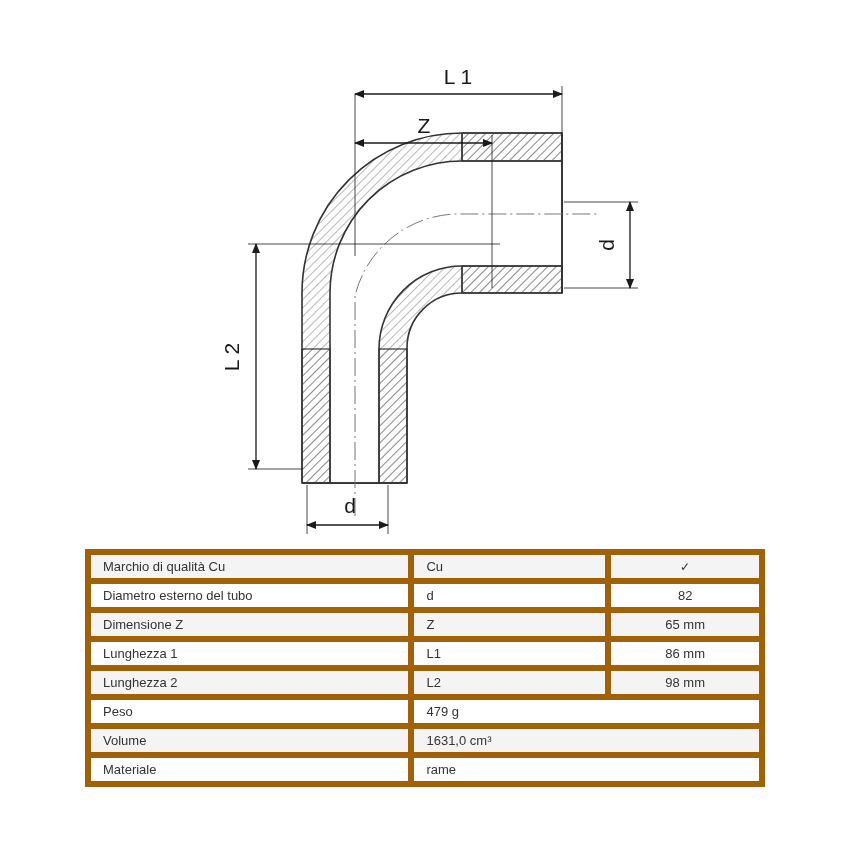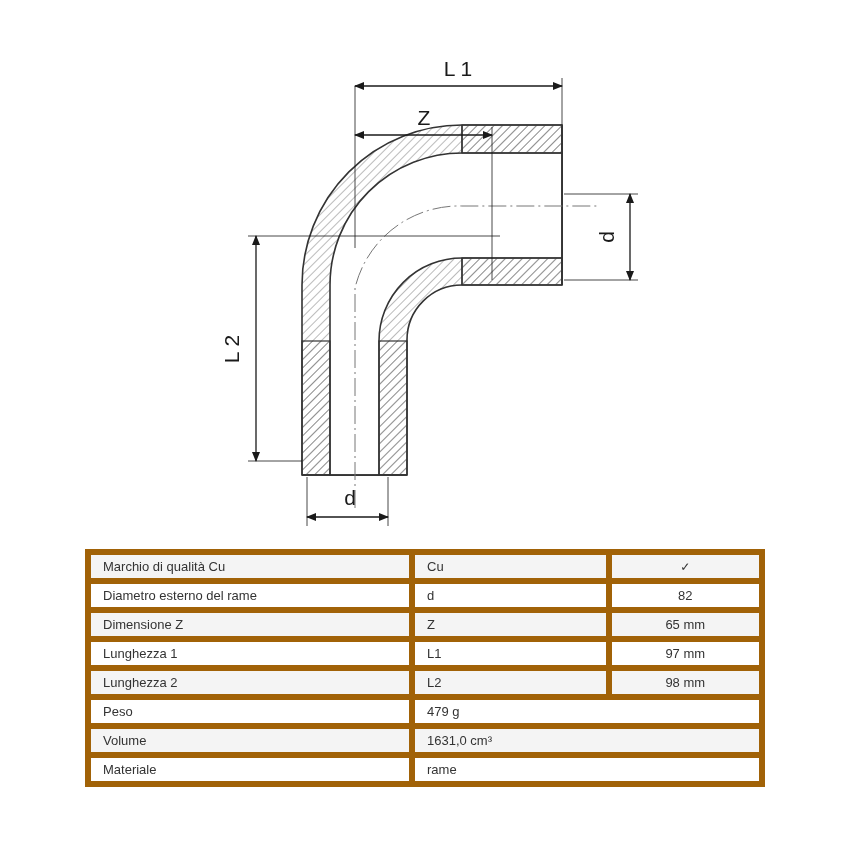--- a/index.html
+++ b/index.html
@@ -11,21 +11,21 @@
     height: 850px;
     background: #ffffff;
     font-family: "Liberation Sans", sans-serif;
     color: #1a1a1a;
     position: relative;
     overflow: hidden;
   }
   #drawing-area {
     position: absolute;
     left: 0;
-    top: 8px;
+    top: 16px;
     width: 850px;
     height: 530px;
   }
   #drawing-area svg {
     display: block;
   }
   .dim-label {
     font-family: "Liberation Sans", sans-serif;
     font-size: 21px;
     fill: #1a1a1a;
@@ -150,33 +150,33 @@
 </div>
 
 <table id="spec-table">
   <tbody>
     <tr class="odd">
       <td class="c-label">Marchio di qualità Cu</td>
       <td class="c-sym">Cu</td>
       <td class="c-val check">✓</td>
     </tr>
     <tr class="even">
-      <td class="c-label">Diametro esterno del rame</td>
+      <td class="c-label">Diametro esterno del tubo</td>
       <td class="c-sym">d</td>
       <td class="c-val">82</td>
     </tr>
     <tr class="odd">
       <td class="c-label">Dimensione Z</td>
       <td class="c-sym">Z</td>
       <td class="c-val">65 mm</td>
     </tr>
     <tr class="even">
       <td class="c-label">Lunghezza 1</td>
       <td class="c-sym">L1</td>
-      <td class="c-val">97 mm</td>
+      <td class="c-val">86 mm</td>
     </tr>
     <tr class="odd">
       <td class="c-label">Lunghezza 2</td>
       <td class="c-sym">L2</td>
       <td class="c-val">98 mm</td>
     </tr>
     <tr class="even">
       <td class="c-label">Peso</td>
       <td class="c-span" colspan="2">479 g</td>
     </tr>

